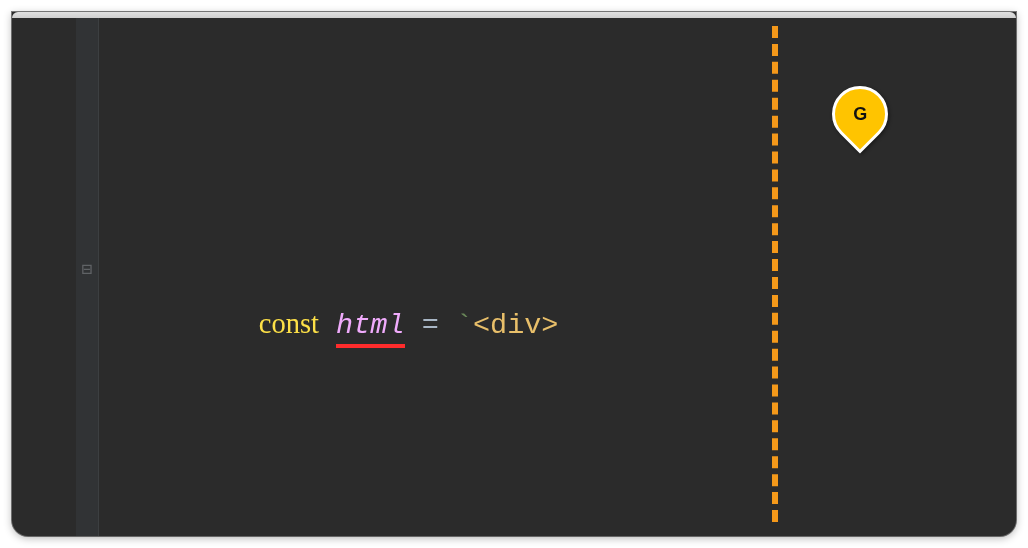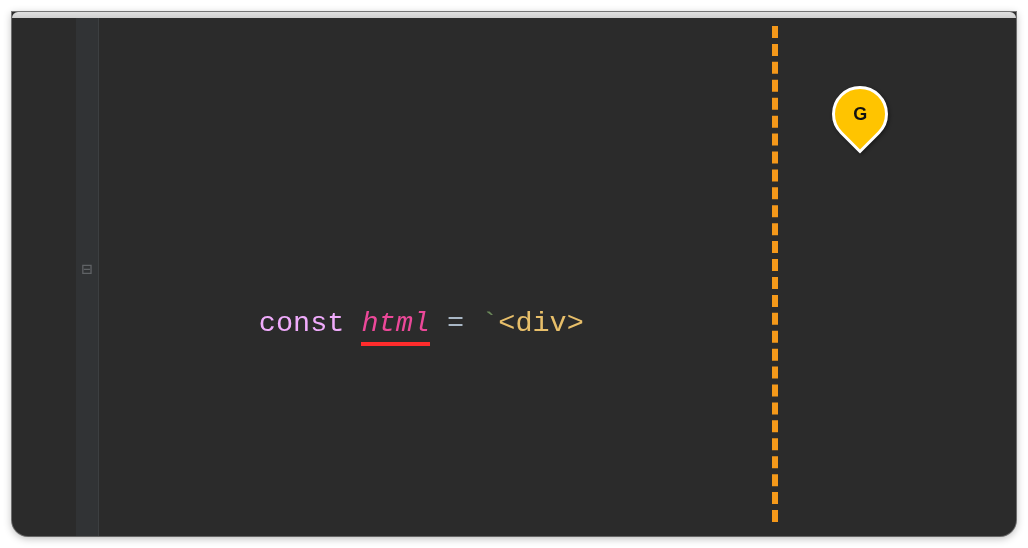--- a/index.html
+++ b/index.html
@@ -46,22 +46,22 @@
     left: 86px;
     right: 0;
     bottom: 0;
     padding-top: 54px;
     font-size: 28.5px;
     line-height: 56px;
     white-space: pre;
     color: #a9b7c6;
   }
   .line { position: relative; padding-left: 24px; }
-  .kw  { color: #f0abfc; }
-  .var { color: #ec4899; font-style: italic; }
+  .kw  { color: #fde047; font-family: Liberation Serif, serif; }
+  .var { color: #f0abfc; font-style: italic; }
   .tag { color: #e8bf6a; text-align: center; }
   .str { color: #6a8759; }
   .pun { color: #a9b7c6; }
   .ul-red {
     border-bottom: 4px solid #ff2c2c;
     padding-bottom: 2px;
   }
   
   .fold-marker {
     position: absolute;

